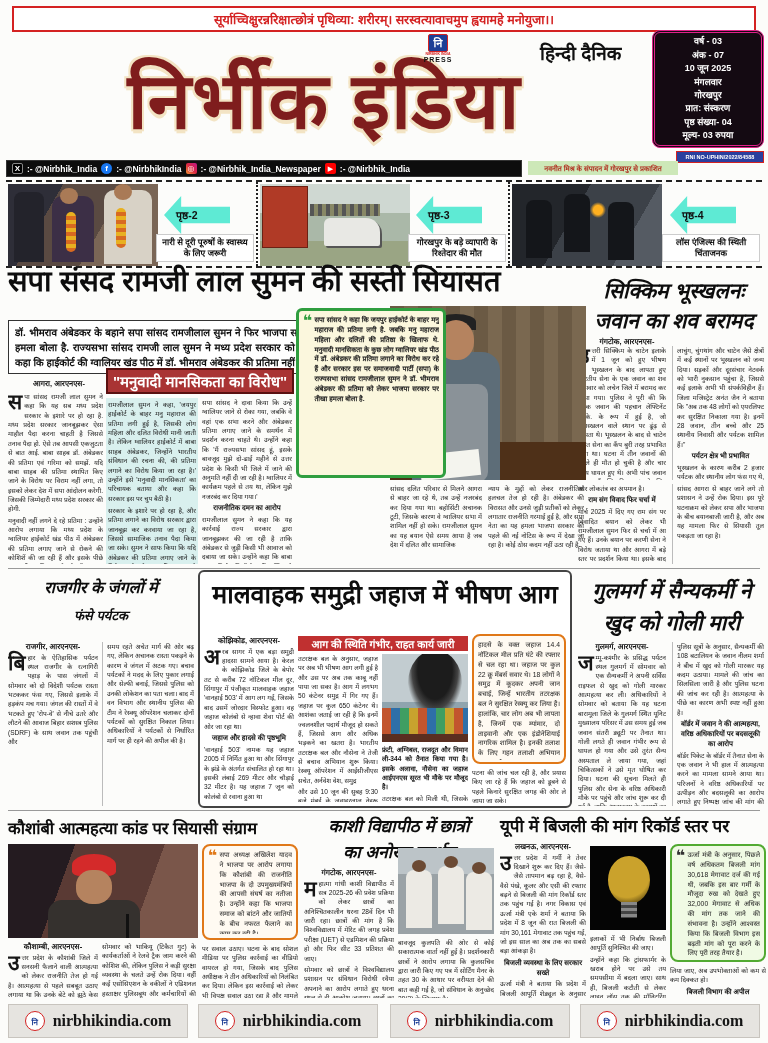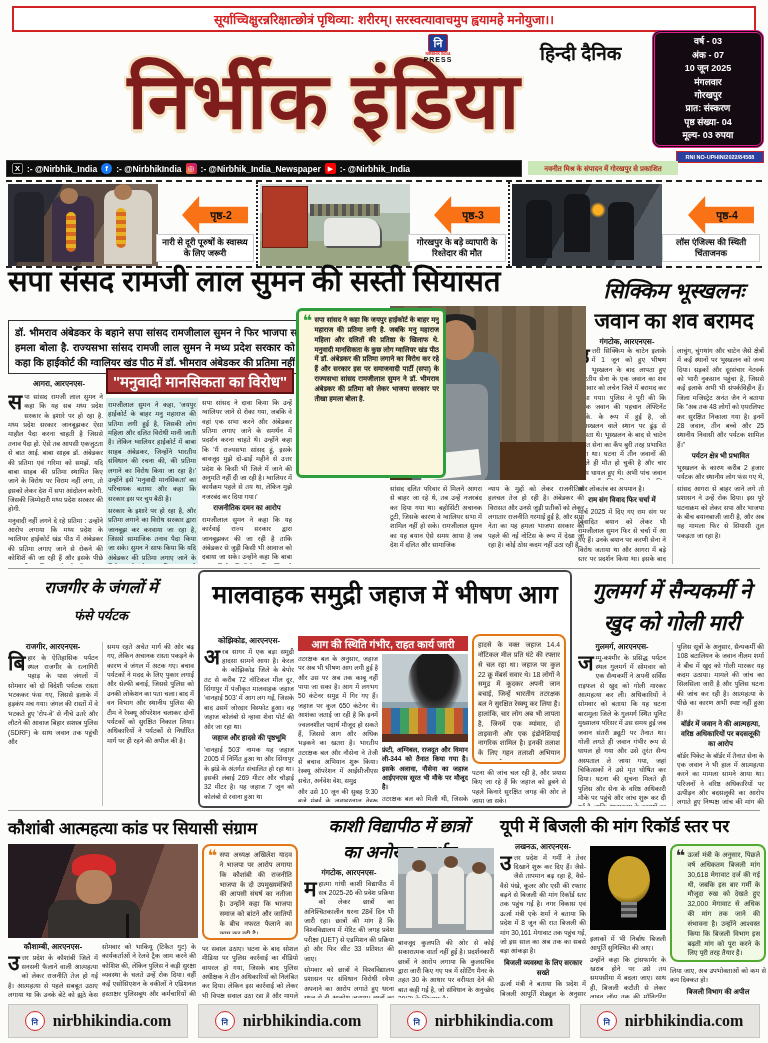--- a/index.html
+++ b/index.html
@@ -38,23 +38,23 @@
   .sic.ig{background:linear-gradient(45deg,#f09433,#dc2743,#bc1888);}
   .sic.yt{background:#ff0000;font-size:7px;}
   .editor-note{top:161px;left:528px;width:150px;height:14px;background:#cde8b8;display:flex;align-items:center;justify-content:center;}
   .editor-note span{font-size:7px;color:#b03020;font-weight:bold;white-space:nowrap;}
 
   
   .strip{top:180px;left:6px;width:756px;height:88px;border-top:2px dashed #222;border-bottom:2px dashed #222;display:flex;}
   .panel{position:relative;width:252px;height:100%;border-right:2px dotted #222;}
   .panel:last-child{border-right:none;}
   .pphoto{position:absolute;left:2px;top:2px;width:150px;height:82px;overflow:hidden;}
-  .arrow{position:absolute;top:14px;right:8px;width:66px;height:38px;background:#f97316;
+  .arrow{position:absolute;top:14px;right:26px;width:66px;height:38px;background:#5eead4;
     clip-path:polygon(0 50%,26% 0,26% 28%,100% 28%,100% 72%,26% 72%,26% 100%);
-    display:flex;align-items:center;justify-content:center;filter:drop-shadow(1px 1px 0 #000);}
+    display:flex;align-items:center;filter:drop-shadow(1px 1px 0 #000);}
   .arrow span{font-size:10.5px;font-weight:bold;color:#111;padding-left:12px;}
   .pcap{position:absolute;right:2px;bottom:4px;width:98px;background:#fff;border:1px solid #ccc;padding:2px 1px;}
   .pcap span{display:block;font-size:8.5px;font-weight:bold;text-align:center;line-height:1.3;}
 
   
   .ph1{background:linear-gradient(120deg,#2e2e38 0 28%,#5a4a42 28% 60%,#7a6656 60%);}
   .ph1 .fig1{position:absolute;left:6px;top:8px;width:30px;height:70px;background:#23232b;border-radius:8px 8px 0 0;}
   .ph1 .fig2{position:absolute;left:44px;top:12px;width:42px;height:66px;background:#3c2f46;border-radius:10px 10px 0 0;}
   .ph1 .fig3{position:absolute;left:96px;top:6px;width:48px;height:74px;background:#d8d2c6;border-radius:10px 10px 0 0;}
   .ph1 .garl{position:absolute;width:10px;height:40px;background:repeating-linear-gradient(#e8b020 0 4px,#d86a20 4px 8px);border-radius:5px;}
@@ -254,21 +254,21 @@
   </div>
   <div class="abs quote-green qg" style="top:308px;left:296px;width:150px;height:170px;z-index:2;">
     <span class="qmark">❝</span>
     <span class="quote-txt" style="display:block;height:158px;overflow:hidden;">सपा सांसद ने कहा कि जयपुर हाईकोर्ट के बाहर मनु महाराज की प्रतिमा लगी है. जबकि मनु महाराज महिला और दलितों की प्रतिष्ठा के खिलाफ थे. मनुवादी मानसिकता के कुछ लोग ग्वालियर खंड पीठ में डॉ. अंबेडकर की प्रतिमा लगाने का विरोध कर रहे हैं और सरकार इस पर समाजवादी पार्टी (सपा) के राज्यसभा सांसद रामजीलाल सुमन ने डॉ. भीमराव अंबेडकर की प्रतिमा को लेकर भाजपा सरकार पर तीखा हमला बोला है.</span>
   </div>
 
   <div class="abs body-txt" style="top:484px;left:390px;width:92px;height:80px;">सांसद दलित परिवार से मिलने आगरा से बाहर जा रहे थे, तब उन्हें नजरबंद कर दिया गया था। बहोसिंटी अचानक टूटी, जिसके कारण वे ग्वालियर सभा में शामिल नहीं हो सके। रामजीलाल सुमन का यह बयान ऐसे समय आया है जब देश में दलित और सामाजिक</div>
   <div class="abs body-txt" style="top:484px;left:488px;width:96px;height:80px;">न्याय के मुद्दों को लेकर राजनीतिक हलचल तेज हो रही है। अंबेडकर की विरासत और उनसे जुड़ी प्रतीकों को लेकर लगातार राजनीति गरमाई हुई है, और सपा नेता का यह हमला भाजपा सरकार की पहले की नई नोटिस के रूप में देखा जा रहा है। कोई ठोस कदम नहीं उठा रही है.</div>
 
   <div class="abs h-main" style="top:276px;left:582px;width:184px;font-size:21px;text-align:center;font-style:italic;">सिक्किम भूस्खलनः</div>
-  <div class="abs h-main" style="top:306px;left:582px;width:184px;font-size:21px;text-align:center;">जवान का शव बरामद</div>
+  <div class="abs h-main" style="top:306px;left:582px;width:184px;font-size:21px;text-align:center;font-style:italic;">जवान का शव बरामद</div>
   <div class="abs dateline" style="top:336px;left:582px;width:90px;">गंगटोक, आरएनएस-</div>
   <div class="abs body-txt" style="top:346px;left:578px;width:88px;height:134px;">
     <span class="dropcap">उ</span>
     <span>त्तरी सिक्किम के चाटेन इलाके में 1 जून को हुए भीषण भूस्खलन के बाद लापता हुए भारतीय सेना के एक जवान का शव सोमवार को लचेन जिले में बरामद कर लिया गया। पुलिस ने पूरी की कि मृतक जवान की पहचान लेफ्टिनेंट पी.के. के रूप में हुई है, जो हिमस्खलन वाले स्थान पर ढूंढ़ से लापता थे। भूस्खलन के बाद से चाटेन स्थित सेना का कैंप बुरी तरह प्रभावित हुआ था। घटना में तीन जवानों की पहले ही मौत हो चुकी है और चार अन्य घायल हुए थे। अभी पांच जवान लापता हैं, जिनकी तलाश के लिए सेना, एनडीआरएफ और स्थानीय प्रशासन का संयुक्त बचाव अभियान जारी है।</span>
     
     
     
   </div>
   <div class="abs body-txt col-rule" style="top:346px;left:672px;width:92px;height:134px;padding-left:4px;">
     <span>लाचुंग, चुंगथांग और चाटेन जैसे क्षेत्रों में कई स्थानों पर भूस्खलन को जन्म दिया। सड़कों और दूरसंचार नेटवर्क को भारी नुकसान पहुंचा है, जिससे कई इलाके अभी भी संपर्कविहीन हैं। जिला मजिस्ट्रेट अनंत जैन ने बताया कि "अब तक 48 लोगों को एयरलिफ्ट कर सुरक्षित निकाला गया है। इनमें 28 जवान, तीन बच्चे और 25 स्थानीय निवासी और पर्यटक शामिल हैं।"</span>

